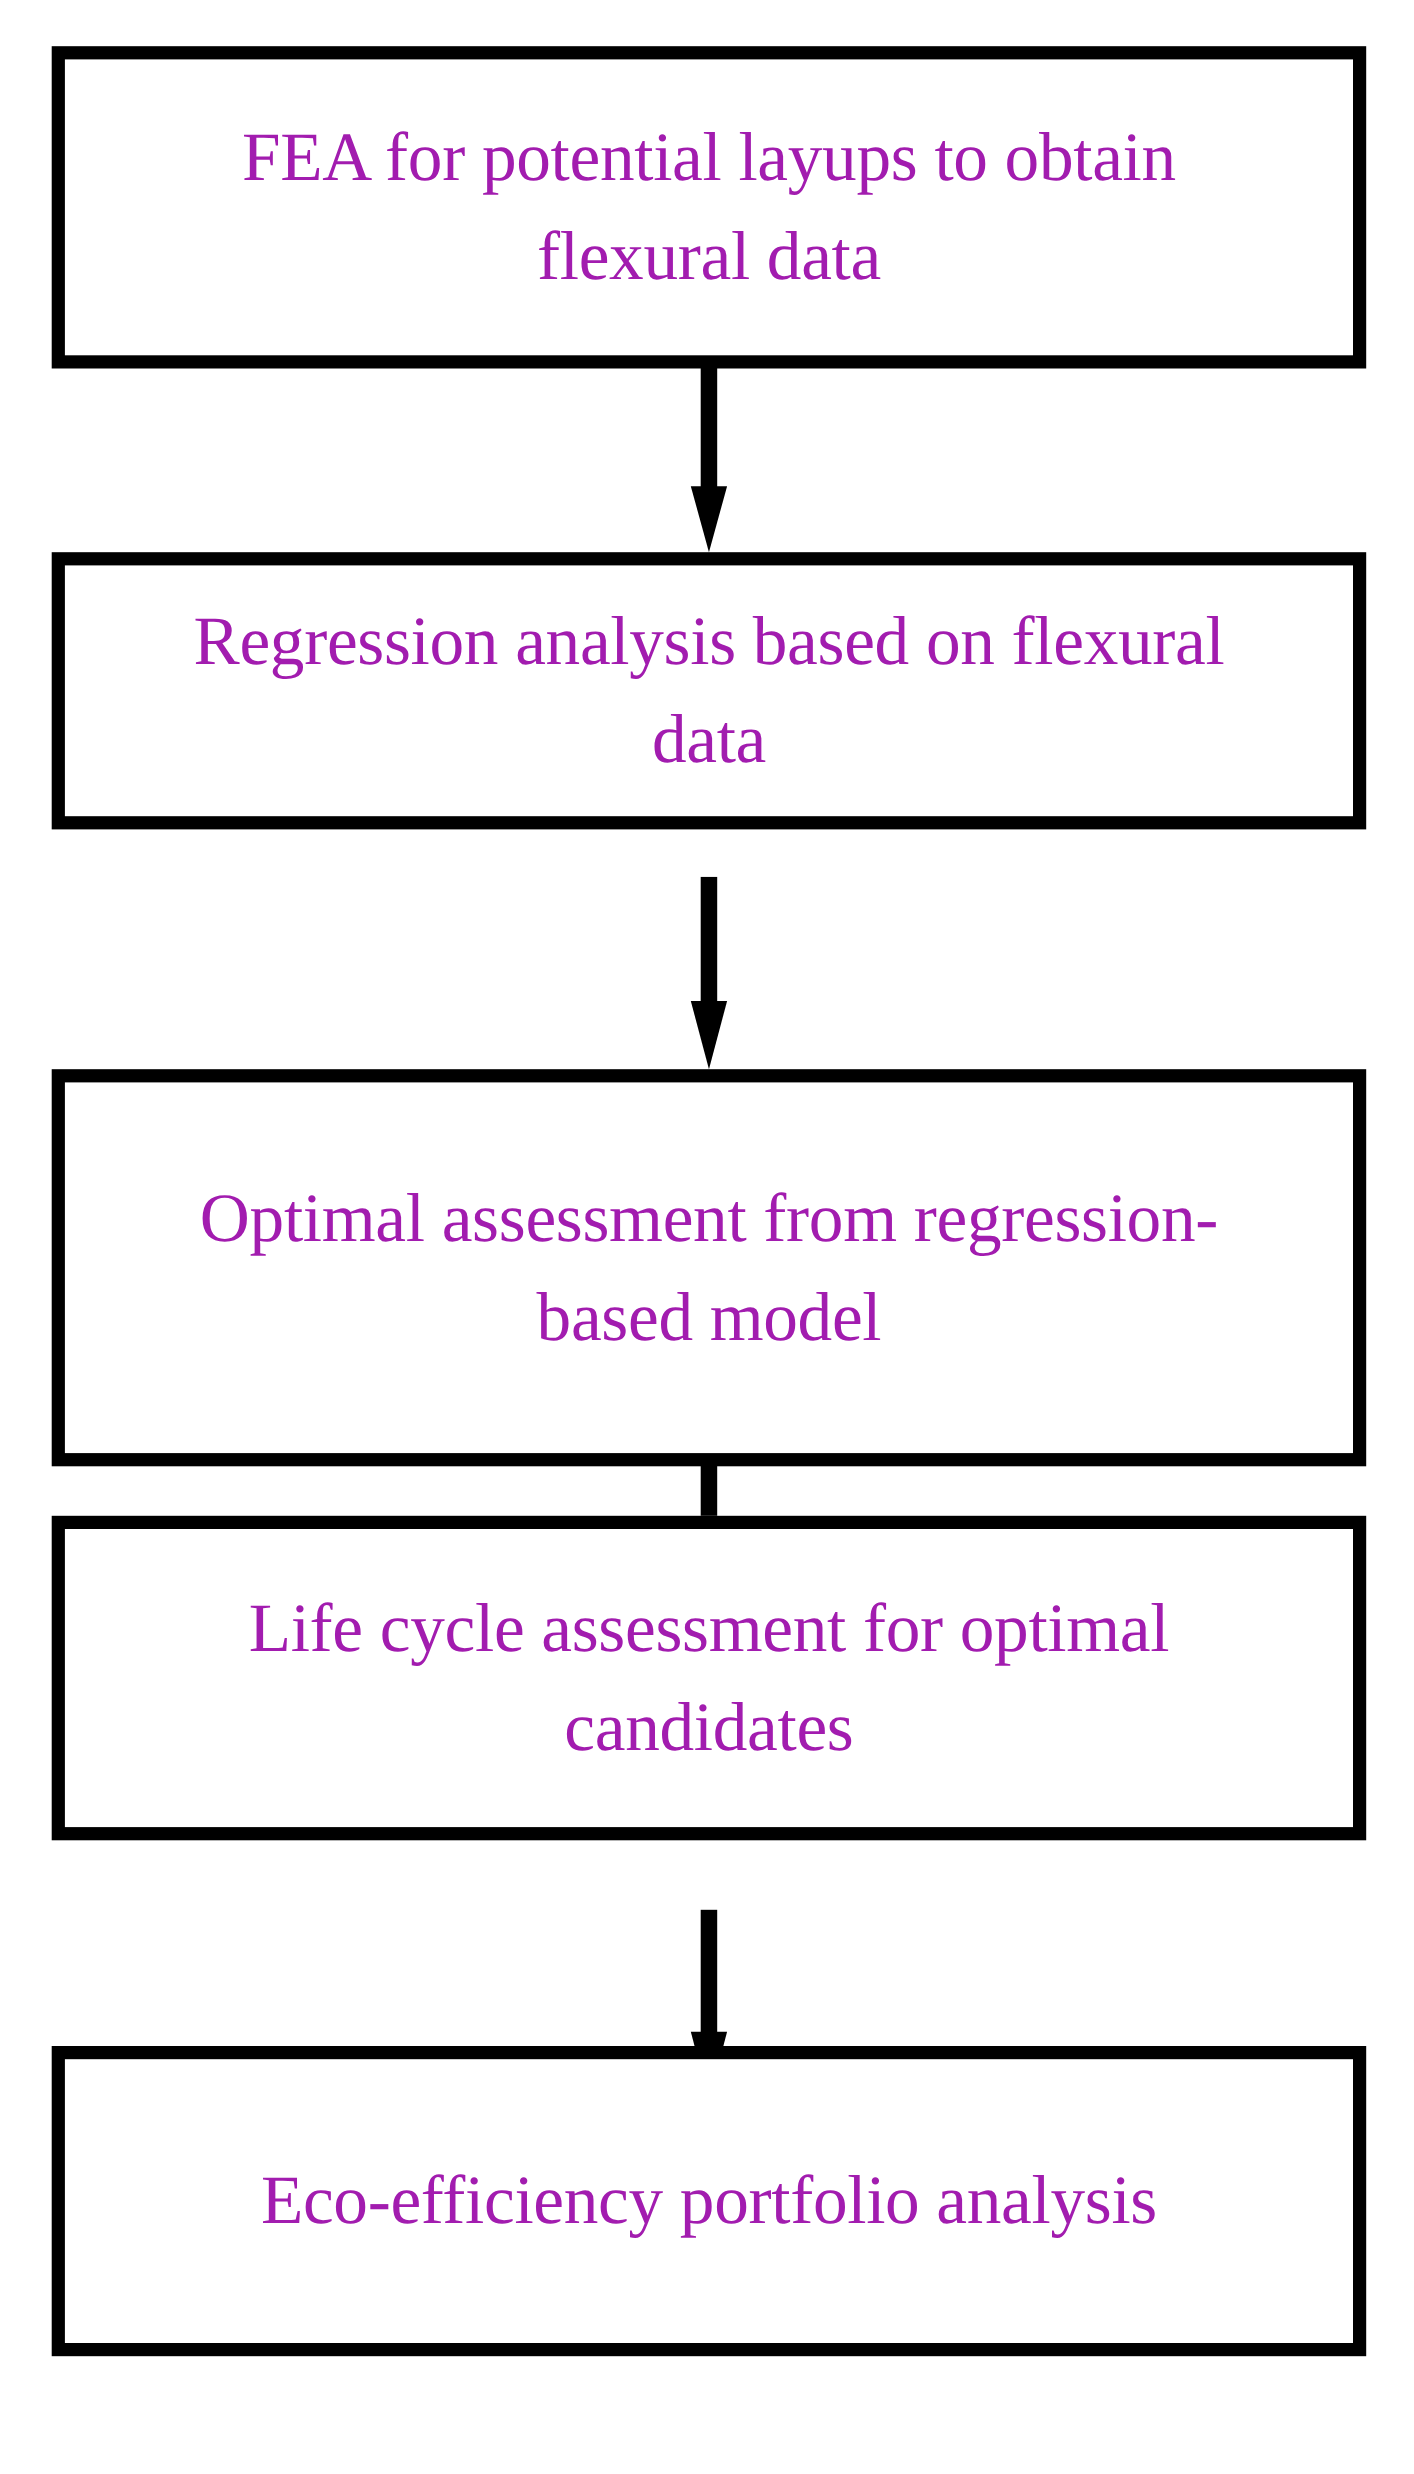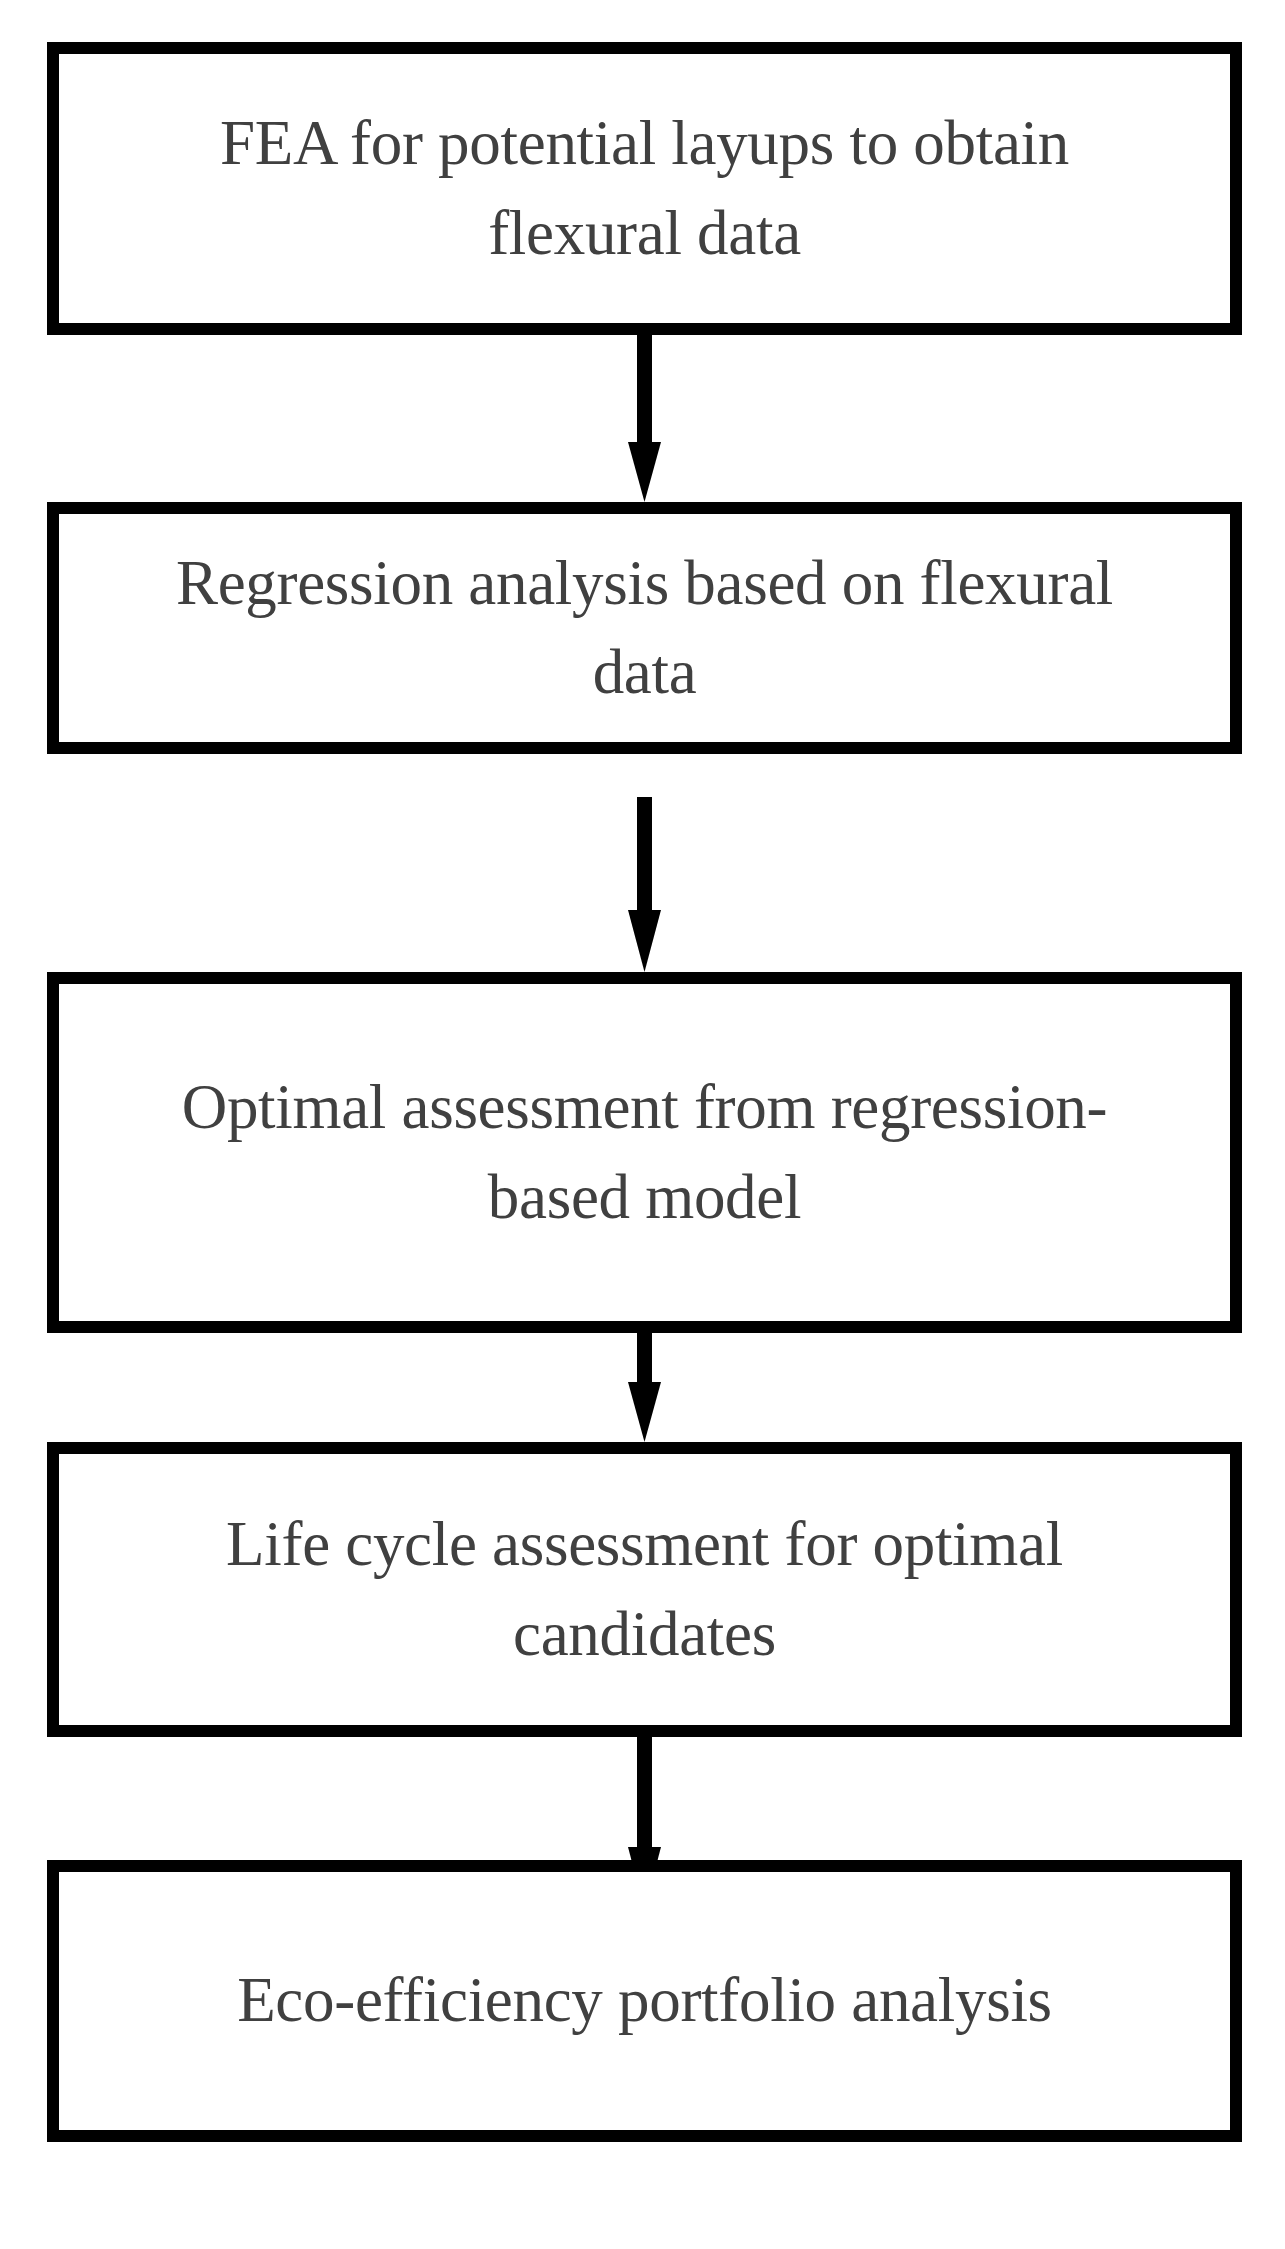--- a/index.html
+++ b/index.html
@@ -32,28 +32,28 @@
     align-items: center;
     justify-content: center;
     text-align: center;
   }
   .node-label {
     display: block;
     width: 86%;
     font-size: 63px;
     line-height: 1.42;
     letter-spacing: -0.3px;
-    color: #404040;
+    color: #a21caf;
     font-family: "Liberation Serif", "DejaVu Serif", serif;
   }
   
   #node-1 { top: 42px;   height: 293px; }
   #node-2 { top: 502px;  height: 252px; }
   #node-3 { top: 972px;  height: 361px; }
-  #node-4 { top: 1442px; height: 295px; }
+  #node-4 { top: 1378px; height: 295px; }
   #node-5 { top: 1860px; height: 282px; }
 
   .connector {
     position: absolute;
     left: 0;
     width: 1285px;
     pointer-events: none;
   }
   .connector svg { display: block; }
 

